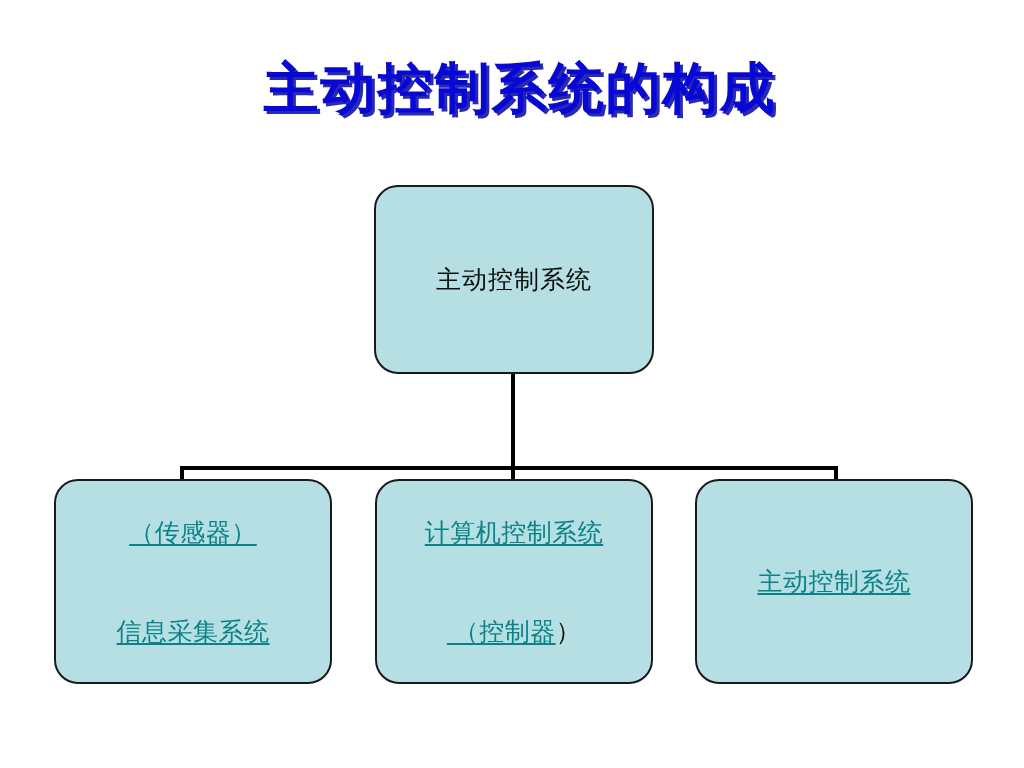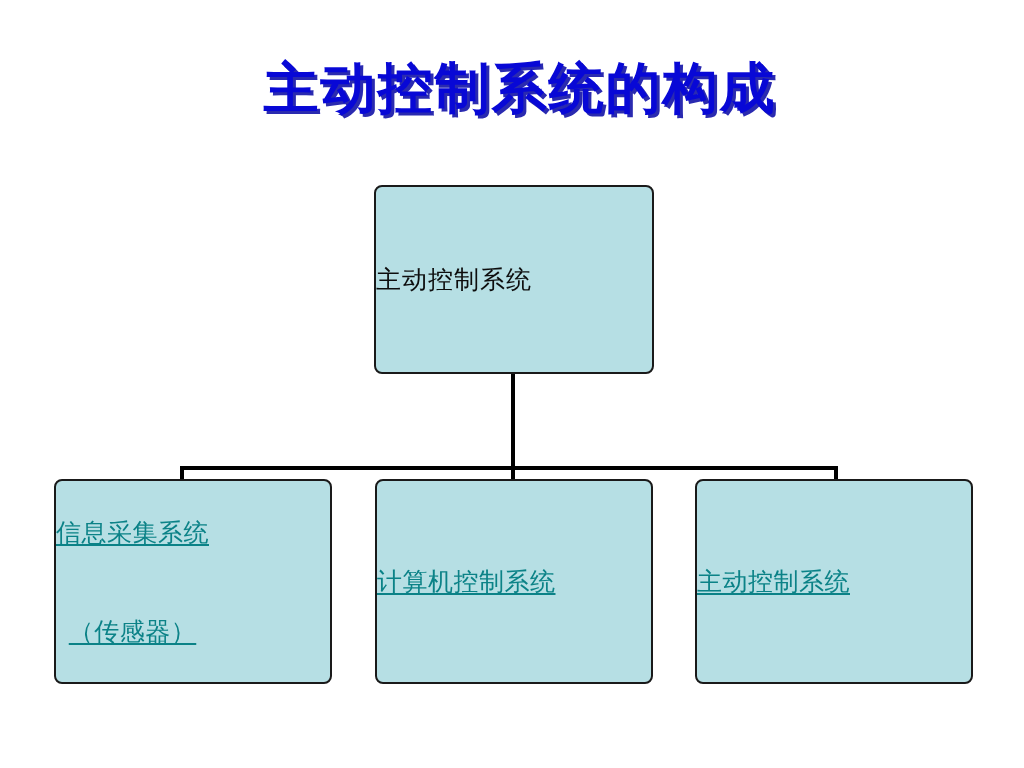--- a/index.html
+++ b/index.html
@@ -46,23 +46,24 @@
     height: 768px;
     pointer-events: none;
   }
 
   
   .node {
     position: absolute;
     box-sizing: border-box;
     background: #b6dfe4;
     border: 2px solid #1a1a1a;
-    border-radius: 8px;
+    border-radius: 24px;
     display: flex;
     align-items: center;
+    justify-content: center;
     text-align: center;
   }
 
   .node-root {
     left: 374px;
     top: 185px;
     width: 280px;
     height: 189px;
   }
 
@@ -126,28 +127,29 @@
 
     <line x1="836" y1="468" x2="836" y2="481" stroke="#000000" stroke-width="4"></line>
   </svg>
 
   <div class="node node-root">
     <span class="node-label">主动控制系统</span>
   </div>
 
   <div class="node node-child node-child-1">
     <div class="child-label">
+      <span class="child-line"><span class="ul">（传感器）</span><span class="plain"></span></span>
       <span class="child-line ul">信息采集系统</span>
-      <span class="child-line"><span class="ul">（传感器）</span><span class="plain"></span></span>
     </div>
   </div>
 
   <div class="node node-child node-child-2">
     <div class="child-label">
       <span class="child-line ul">计算机控制系统</span>
+      <span class="child-line"><span class="ul"> （控制器</span><span class="plain">）</span></span>
     </div>
   </div>
 
   <div class="node node-child node-child-3">
     <div class="child-label">
       <span class="child-line ul">主动控制系统</span>
     </div>
   </div>
 
 </div>

